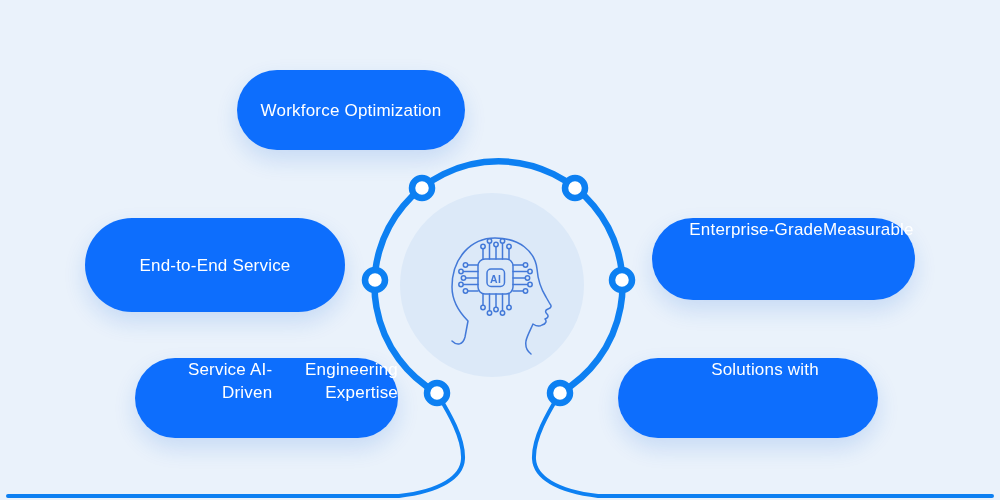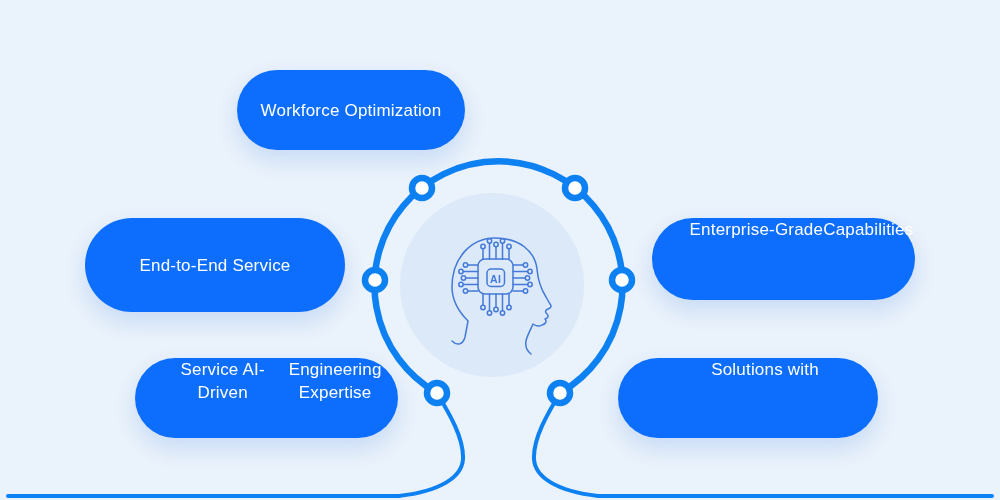--- a/index.html
+++ b/index.html
@@ -10,21 +10,21 @@
   body{font-family:"Liberation Sans","DejaVu Sans",sans-serif;background:#fff}
   .canvas{position:relative;width:1000px;height:500px;background:var(--bg);overflow:hidden}
   .graphic{position:absolute;inset:0}
   .pill{
     position:absolute;background:var(--pillBg);border-radius:999px;color:var(--pillText);
     display:flex;flex-direction:row;justify-content:center;
     font-size:17px;font-weight:500;line-height:23px;letter-spacing:.2px;
     box-shadow:0 10px 22px rgba(21,101,216,.16);
   }
   .center-text{align-items:center;text-align:center}
-  .left-text{align-items:flex-start;text-align:center}
+  .left-text{align-items:flex-start;text-align:right}
   .pl{display:block}
   .p1{left:237px;top:70px;width:228px;height:80px}
   .p2{left:525px;top:70px;width:231px;height:80px}
   .p3{left:85px;top:218px;width:260px;height:94px}
   .p4{left:652px;top:218px;width:263px;height:82px;padding-left:36px}
   .p5{left:135px;top:358px;width:263px;height:80px;padding-left:38px}
   .p6{left:618px;top:358px;width:260px;height:80px;padding-left:34px}
 </style>
 </head>
 <body>
@@ -99,21 +99,21 @@
     <span class="pl">Workforce Optimization</span>
   </div>
 
 
   <div class="pill p3 center-text">
     <span class="pl">End-to-End Service</span>
   </div>
 
   <div class="pill p4 left-text">
     <span class="pl">Enterprise-Grade</span>
-    <span class="pl">Capabilities</span>
+    <span class="pl">Measurable</span>
   </div>
 
   <div class="pill p5 left-text">
     <span class="pl">Service AI-Driven</span>
     <span class="pl">Engineering Expertise</span>
   </div>
 
   <div class="pill p6 left-text">
     <span class="pl">Solutions with</span>
   </div>

